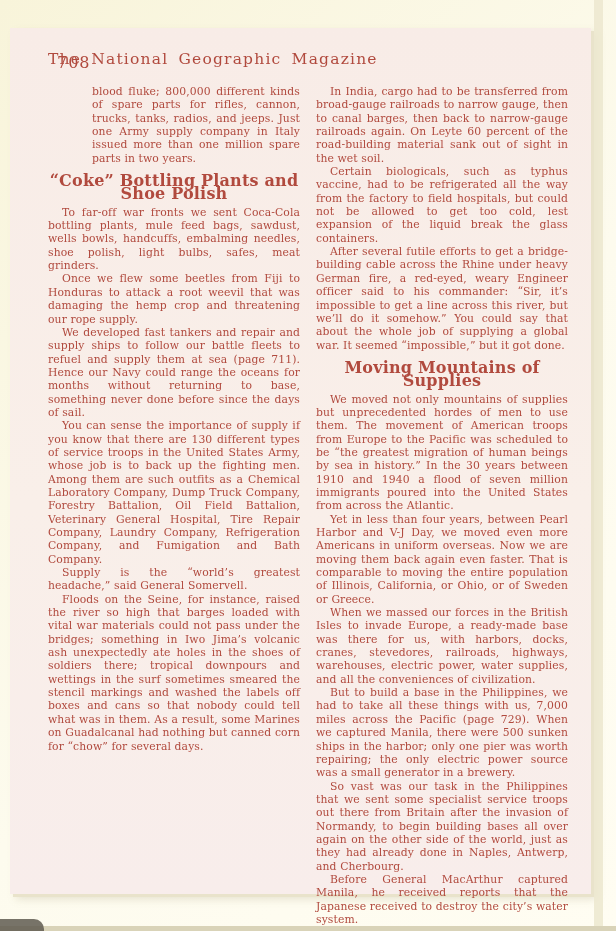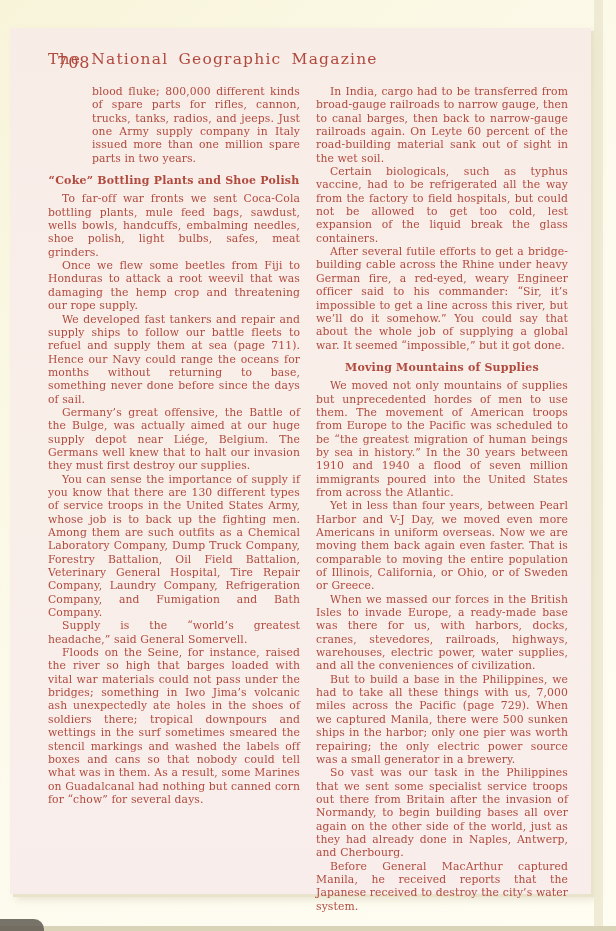--- a/index.html
+++ b/index.html
@@ -72,21 +72,21 @@
   }
   .para.no-indent {
     text-indent: 0;
     margin-left: 44px;
   }
   .heading {
     margin: 9px 0 5px 0;
     text-align: center;
     text-indent: 0;
     font-weight: bold;
-    font-size: 11px;
+    font-size: 16px;
     letter-spacing: 0.2px;
   }
 
   
   .edge-right {
     position: absolute;
     left: 594px;
     top: 0;
     width: 9px;
     height: 931px;
@@ -123,21 +123,20 @@
   </div>
 
   <div class="columns">
 
     <div class="col col-left">
       <p class="para no-indent">blood fluke; 800,000 different kinds of spare parts for rifles, cannon, trucks, tanks, radios, and jeeps. Just one Army supply company in Italy issued more than one million spare parts in two years.</p>
       <h3 class="heading">“Coke” Bottling Plants and Shoe Polish</h3>
       <p class="para">To far-off war fronts we sent Coca-Cola bottling plants, mule feed bags, sawdust, wells bowls, handcuffs, embalming needles, shoe polish, light bulbs, safes, meat grinders.</p>
       <p class="para">Once we flew some beetles from Fiji to Honduras to attack a root weevil that was damaging the hemp crop and threatening our rope supply.</p>
       <p class="para">We developed fast tankers and repair and supply ships to follow our battle fleets to refuel and supply them at sea (page 711). Hence our Navy could range the oceans for months without returning to base, something never done before since the days of sail.</p>
-      <p class="para">Germany’s great offensive, the Battle of the Bulge, was actually aimed at our huge supply depot near Liége, Belgium. The Germans well knew that to halt our invasion they must first destroy our supplies.</p>
       <p class="para">You can sense the importance of supply if you know that there are 130 different types of service troops in the United States Army, whose job is to back up the fighting men. Among them are such outfits as a Chemical Laboratory Company, Dump Truck Company, Forestry Battalion, Oil Field Battalion, Veterinary General Hospital, Tire Repair Company, Laundry Company, Refrigeration Company, and Fumigation and Bath Company.</p>
       <p class="para">Supply is the “world’s greatest headache,” said General Somervell.</p>
       <p class="para">Floods on the Seine, for instance, raised the river so high that barges loaded with vital war materials could not pass under the bridges; something in Iwo Jima’s volcanic ash unexpectedly ate holes in the shoes of soldiers there; tropical downpours and wettings in the surf sometimes smeared the stencil markings and washed the labels off boxes and cans so that nobody could tell what was in them. As a result, some Marines on Guadalcanal had nothing but canned corn for “chow” for several days.</p>
     </div>
 
     <div class="col col-right">
       <p class="para">In India, cargo had to be transferred from broad-gauge railroads to narrow gauge, then to canal barges, then back to narrow-gauge railroads again. On Leyte 60 percent of the road-building material sank out of sight in the wet soil.</p>
       <p class="para">Certain biologicals, such as typhus vaccine, had to be refrigerated all the way from the factory to field hospitals, but could not be allowed to get too cold, lest expansion of the liquid break the glass containers.</p>
       <p class="para">After several futile efforts to get a bridge-building cable across the Rhine under heavy German fire, a red-eyed, weary Engineer officer said to his commander: “Sir, it’s impossible to get a line across this river, but we’ll do it somehow.” You could say that about the whole job of supplying a global war. It seemed “impossible,” but it got done.</p>
       <h3 class="heading">Moving Mountains of Supplies</h3>

